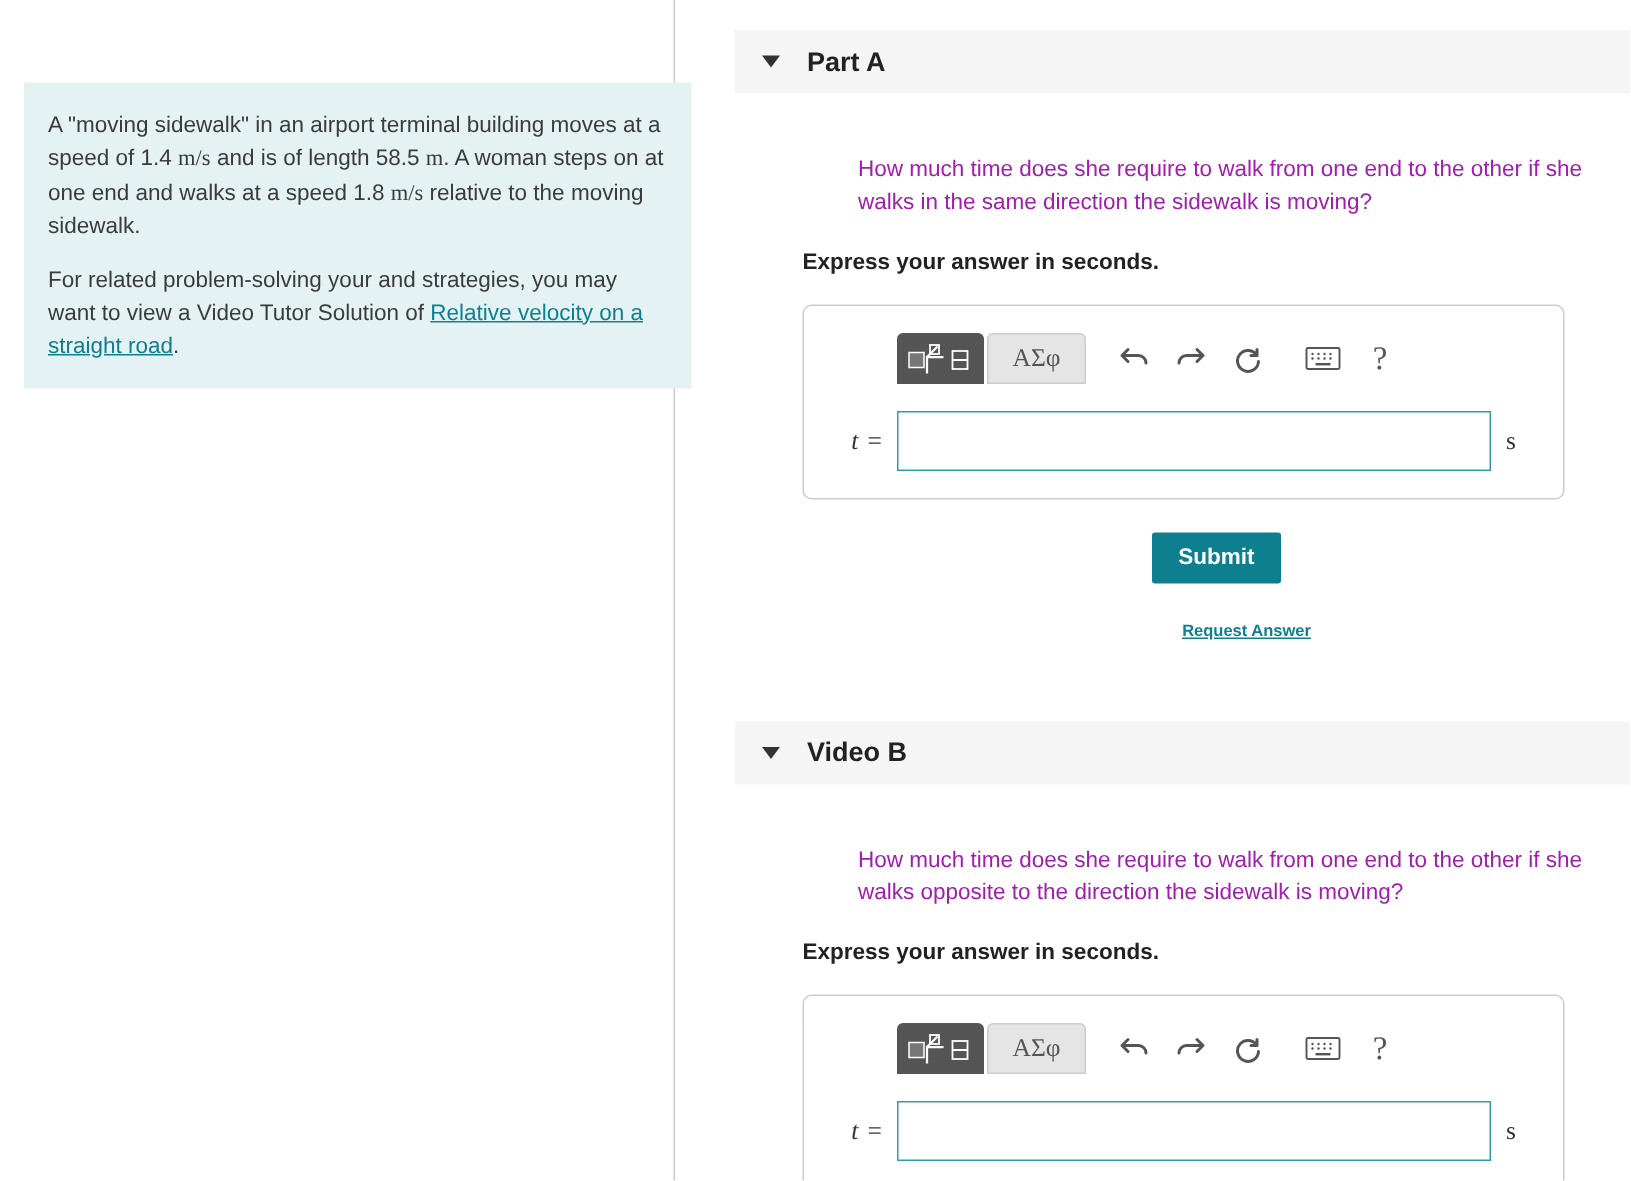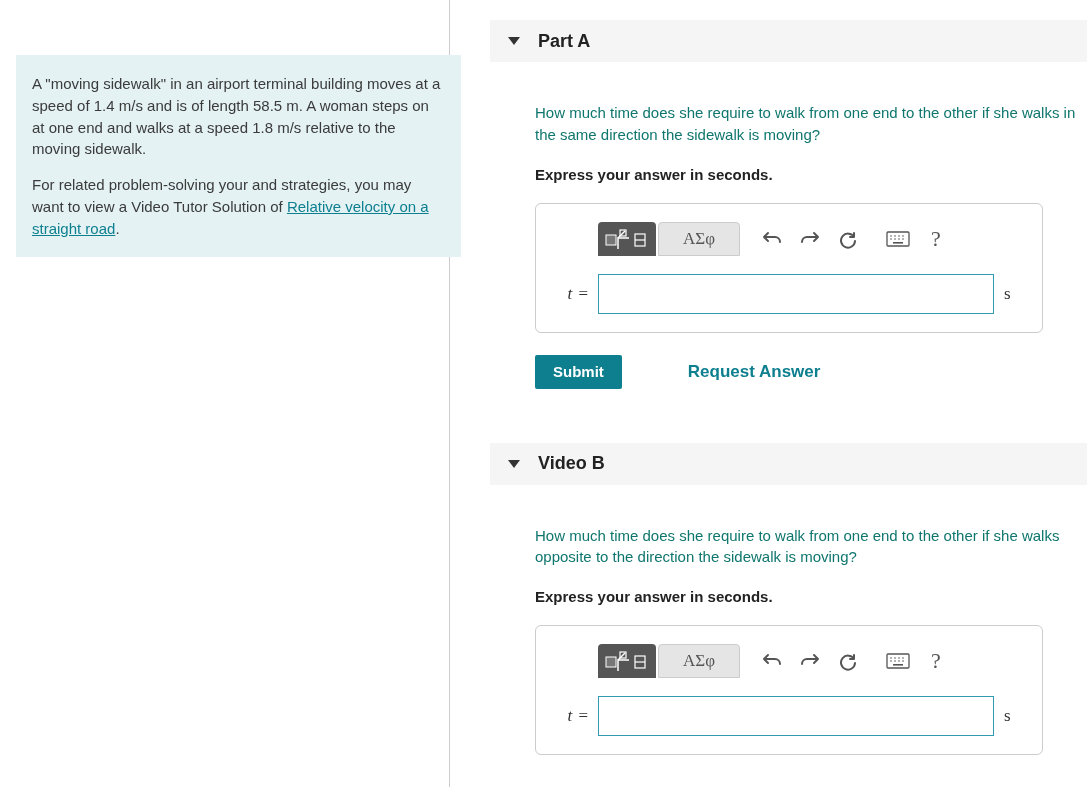--- a/index.html
+++ b/index.html
@@ -25,21 +25,21 @@
   .problem-box {
     width: 445px;
     background: #e4f2f4;
     padding: 18px 18px 18px 16px;
     color: #3b3b3b;
     line-height: 1.45;
   }
   .problem-box p { margin: 0 0 14px 0; }
   .problem-box p:last-child { margin-bottom: 0; }
   .unit-frac {
-    font-family: Liberation Sans, sans-serif;
+    font-family: Liberation Serif, serif;
   }
   .link {
     color: #0d7f8f;
     text-decoration: underline;
     cursor: pointer;
   }
 
   
   .right-col {
     flex: 1;
@@ -66,23 +66,24 @@
   }
   .part-header .title {
     font-weight: bold;
     color: #222;
     font-size: 18px;
   }
   .part-body {
     padding: 40px 0 10px 45px;
   }
   .question {
-    color: #0f766e;
+    color: #a21caf;
     line-height: 1.45;
     margin-bottom: 10px;
+    margin-left: 37px;
   }
   .instr {
     font-weight: bold;
     color: #222;
     margin: 20px 0 20px 0;
   }
 
   
   .answer-box {
     border: 1px solid #ccc;
@@ -108,21 +109,21 @@
     cursor: pointer;
   }
   .tab-tmpl {
     background: #555;
     width: 58px;
     color: #fff;
   }
   .tab-tmpl svg { stroke: #fff; }
   .tab-sym {
     background: #e5e5e5;
-    width: 82px;
+    width: 66px;
     border: 1px solid #ccc;
     color: #555;
     font-family: "Times New Roman", serif;
     font-size: 17px;
   }
   .tool-icon {
     width: 36px; height: 34px;
     display: flex; align-items: center; justify-content: center;
     color: #555;
     font-size: 20px;
@@ -157,36 +158,38 @@
     font-family: "Times New Roman", serif;
     font-size: 17px;
     color: #333;
   }
 
   .actions {
     display: flex;
     align-items: center;
     gap: 26px;
     margin-bottom: 10px;
+    flex-direction: column;
   }
   .btn-submit {
     background: #0d7f8f;
     color: #fff;
     border: none;
     border-radius: 2px;
     height: 34px;
     padding: 0 18px;
     font-size: 15px;
     font-weight: bold;
     cursor: pointer;
   }
   .request-link {
     color: #0d7f8f;
     font-weight: bold;
-    font-size: 17px;
+    text-decoration: underline;
+    font-size: 11px;
     cursor: pointer;
     padding-left: 40px;
   }
 </style>
 </head>
 <body>
 
 <div class="page">
 
   <div class="left-col">

